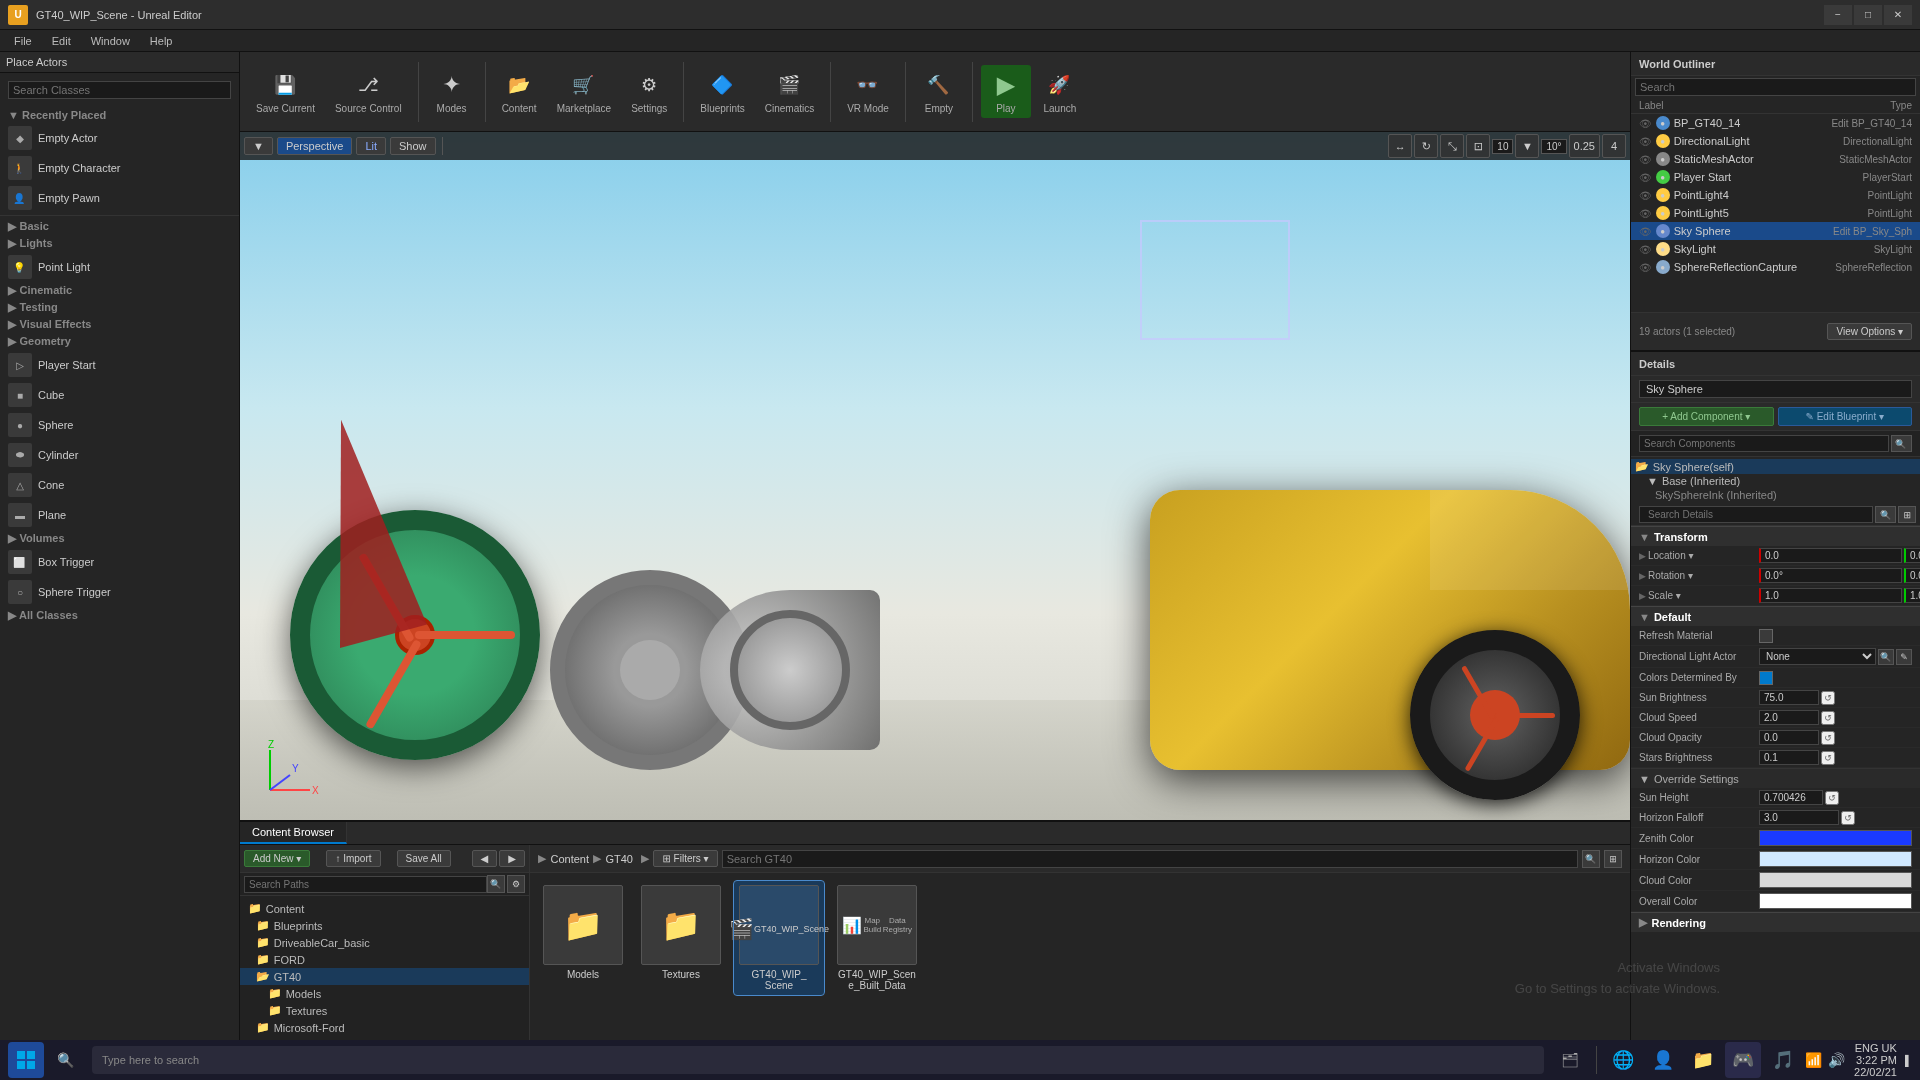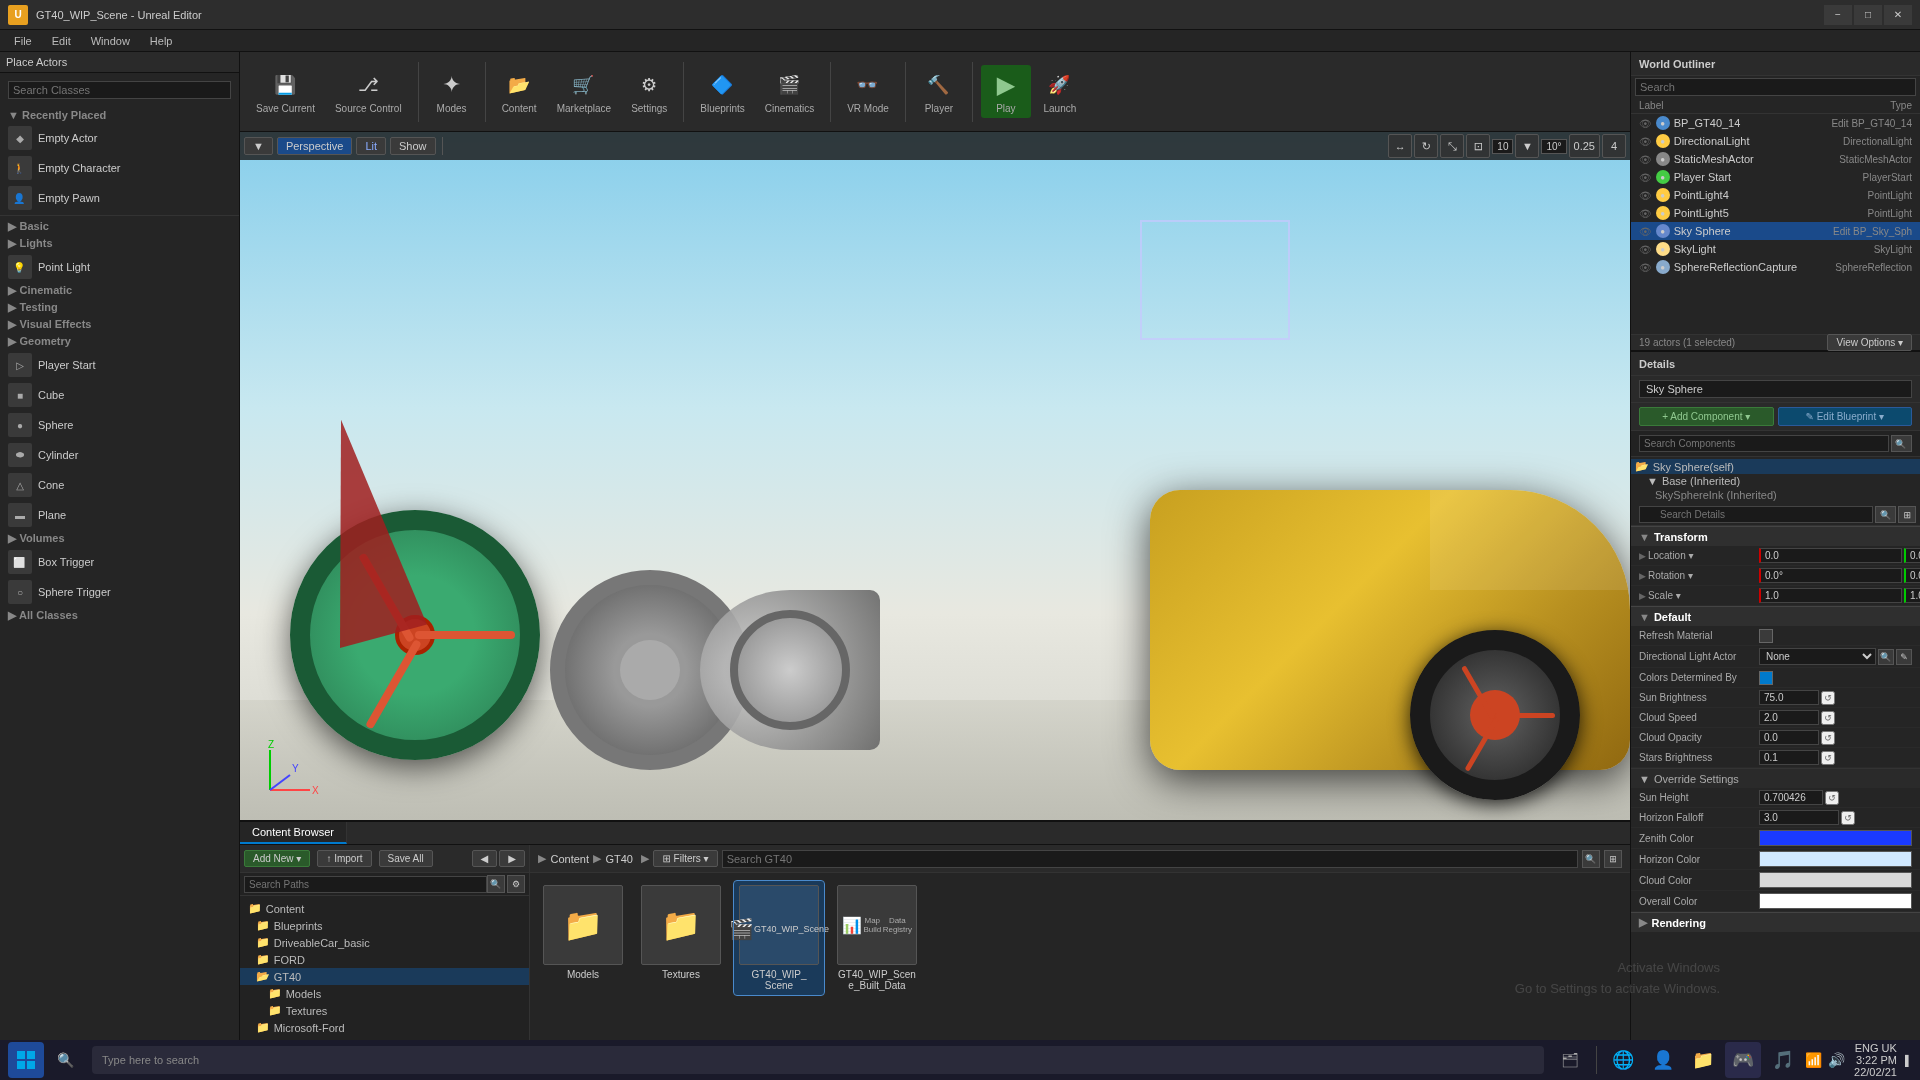--- a/index.html
+++ b/index.html
@@ -54,21 +54,21 @@
     
     .scene-content { position: absolute; inset: 28px 0 0 0; overflow: hidden; }
 
     
     #bottom-panel { height: 260px; background: #252525; border-top: 2px solid #111; display: flex; flex-direction: column; }
     #bottom-tabs { height: 28px; background: #2a2a2a; display: flex; align-items: center; border-bottom: 1px solid #111; }
     .bottom-tab { padding: 4px 12px; font-size: 11px; color: #aaa; cursor: pointer; border-right: 1px solid #333; }
     .bottom-tab.active { background: #252525; color: #fff; border-bottom: 2px solid #007acc; }
     #bottom-content { flex: 1; display: flex; }
     #content-sidebar { width: 290px; background: #222; border-right: 1px solid #333; display: flex; flex-direction: column; }
-    #content-sidebar .cs-toolbar { height: 28px; background: #2a2a2a; display: flex; align-items: center; padding: 0 4px; gap: 7px; border-bottom: 1px solid #333; }
+    #content-sidebar .cs-toolbar { height: 28px; background: #2a2a2a; display: flex; align-items: center; padding: 0 4px; gap: 16px; border-bottom: 1px solid #333; }
     .cs-btn { padding: 2px 8px; background: #3a3a3a; border: 1px solid #555; color: #ccc; font-size: 10px; cursor: pointer; border-radius: 2px; }
     .cs-btn.green { background: #2a5a2a; border-color: #3a7a3a; }
     #folder-tree { overflow-y: auto; flex: 1; padding: 4px 0; }
     .folder-item { display: flex; align-items: center; padding: 2px 8px; cursor: pointer; font-size: 11px; color: #bbb; gap: 4px; }
     .folder-item.selected { background: #1a3a5a; }
     .folder-icon { color: #e8a020; font-size: 11px; }
     .folder-indent { padding-left: 16px; }
     .folder-indent2 { padding-left: 28px; }
     #asset-area { flex: 1; display: flex; flex-direction: column; }
     #asset-toolbar { height: 28px; background: #2a2a2a; display: flex; align-items: center; padding: 0 8px; gap: 4px; border-bottom: 1px solid #333; }
@@ -87,21 +87,21 @@
     .panel-title span { flex: 1; }
     #outliner-search { padding: 2px 4px; }
     #outliner-search input { width: 100%; background: #1a1a1a; border: 1px solid #444; color: #ccc; padding: 2px 4px; font-size: 11px; }
     #outliner-list { flex: 1; overflow-y: auto; }
     .outliner-row { display: flex; align-items: center; padding: 2px 8px; cursor: pointer; font-size: 11px; gap: 4px; }
     .outliner-row.selected { background: #1a4a8a; }
     .ol-icon { width: 14px; height: 14px; border-radius: 50%; display: flex; align-items: center; justify-content: center; font-size: 8px; flex-shrink: 0; }
     .ol-label { flex: 1; color: #ccc; }
     .ol-type { color: #888; font-size: 10px; }
     .ol-eye { color: #666; font-size: 10px; }
-    #outliner-footer { height: 16px; background: #2a2a2a; display: flex; align-items: center; padding: 0 8px; font-size: 10px; color: #888; justify-content: space-between; border-top: 1px solid #333; }
+    #outliner-footer { height: 38px; background: #2a2a2a; display: flex; align-items: center; padding: 0 8px; font-size: 10px; color: #888; justify-content: space-between; border-top: 1px solid #333; }
 
     
     #details-panel { flex: 1; display: flex; flex-direction: column; overflow: hidden; }
     #details-header { height: 24px; background: #2a2a2a; display: flex; align-items: center; padding: 0 8px; font-size: 11px; font-weight: bold; color: #ccc; border-bottom: 1px solid #333; }
     #details-name { padding: 4px 8px; background: #2a2a2a; border-bottom: 1px solid #333; }
     #details-name input { width: 100%; background: #1a1a1a; border: 1px solid #444; color: #ccc; padding: 2px 6px; font-size: 11px; }
     #details-actions { display: flex; gap: 4px; padding: 4px 8px; background: #2a2a2a; border-bottom: 1px solid #333; }
     .det-btn { flex: 1; padding: 3px 6px; font-size: 10px; cursor: pointer; border-radius: 2px; text-align: center; }
     .det-btn.add { background: #2a5a2a; border: 1px solid #3a7a3a; color: #8fc88f; }
     .det-btn.edit { background: #0c4a6e; border: 1px solid #2a5a9a; color: #8aaccc; }
@@ -271,21 +271,21 @@
         <span class="btn-label">Cinematics</span>
       </div>
       <div class="toolbar-sep"></div>
       <div class="toolbar-btn">
         <div class="btn-icon">👓</div>
         <span class="btn-label">VR Mode</span>
       </div>
       <div class="toolbar-sep"></div>
       <div class="toolbar-btn">
         <div class="btn-icon">🔨</div>
-        <span class="btn-label">Player</span>
+        <span class="btn-label">Empty</span>
       </div>
       <div class="toolbar-sep"></div>
       <div class="toolbar-btn play">
         <div class="btn-icon" style="color:#8fc88f; font-size:24px;">▶</div>
         <span class="btn-label">Play</span>
       </div>
       <div class="toolbar-btn">
         <div class="btn-icon">🚀</div>
         <span class="btn-label">Launch</span>
       </div>
@@ -592,21 +592,21 @@
         </div>
         <div class="details-section" style="padding-left:16px;">
           <span>▼</span>
           <span>Base (Inherited)</span>
         </div>
         <div class="details-section" style="padding-left:24px; color:#888;">
           <span>SkySphereInk (Inherited)</span>
         </div>
       </div>
       <div style="padding:2px 4px 2px 8px; display:flex; gap:2px; border-bottom:1px solid #333;">
-        <input type="text" style="flex: 1 1 0%; background: rgb(26, 26, 26); border: 1px solid rgb(68, 68, 68); color: rgb(204, 204, 204); padding: 2px 20px; font-size: 10px;" placeholder="Search Details">
+        <input type="text" style="flex: 1 1 0%; background: rgb(26, 26, 26); border: 1px solid rgb(68, 68, 68); color: rgb(204, 204, 204); padding: 2px 8px; font-size: 10px;" placeholder="Search Details">
         <button style="background:#3a3a3a; border:1px solid #555; color:#ccc; font-size:9px; padding:1px 4px; cursor:pointer;">🔍</button>
         <button style="background:#3a3a3a; border:1px solid #555; color:#ccc; font-size:9px; padding:1px 4px; cursor:pointer;">⊞</button>
       </div>
       <div id="details-scroll">
 
         <div class="section-header">
           <span class="arrow">▼</span>
           <span>Transform</span>
         </div>
         <div class="prop-row">

